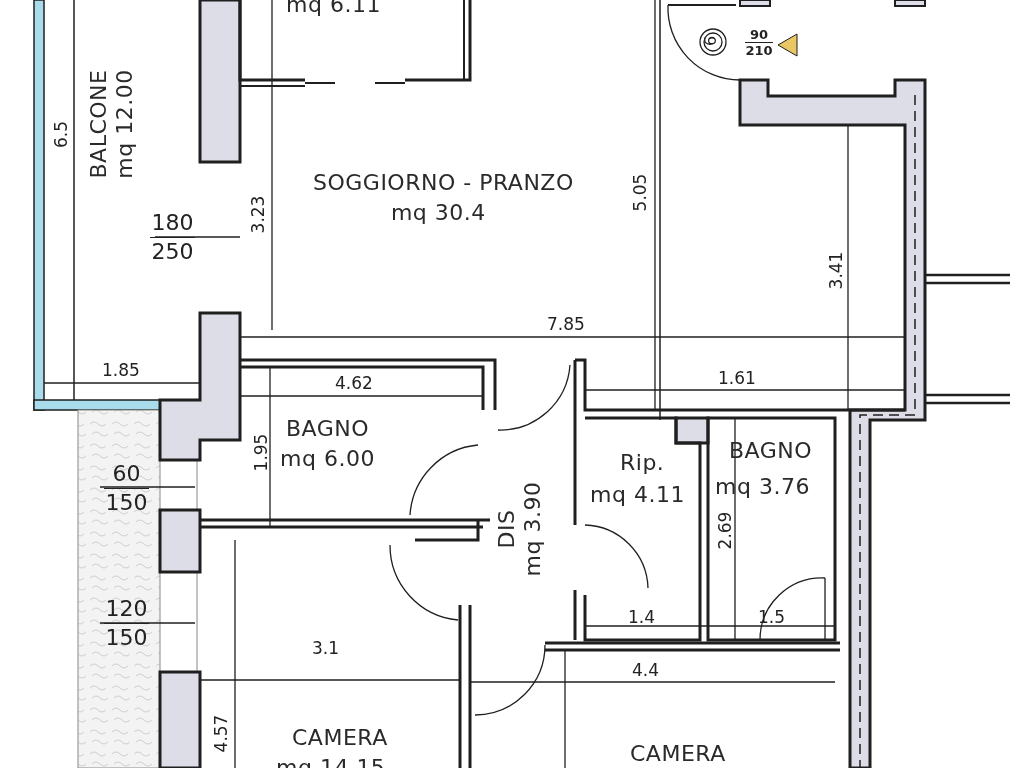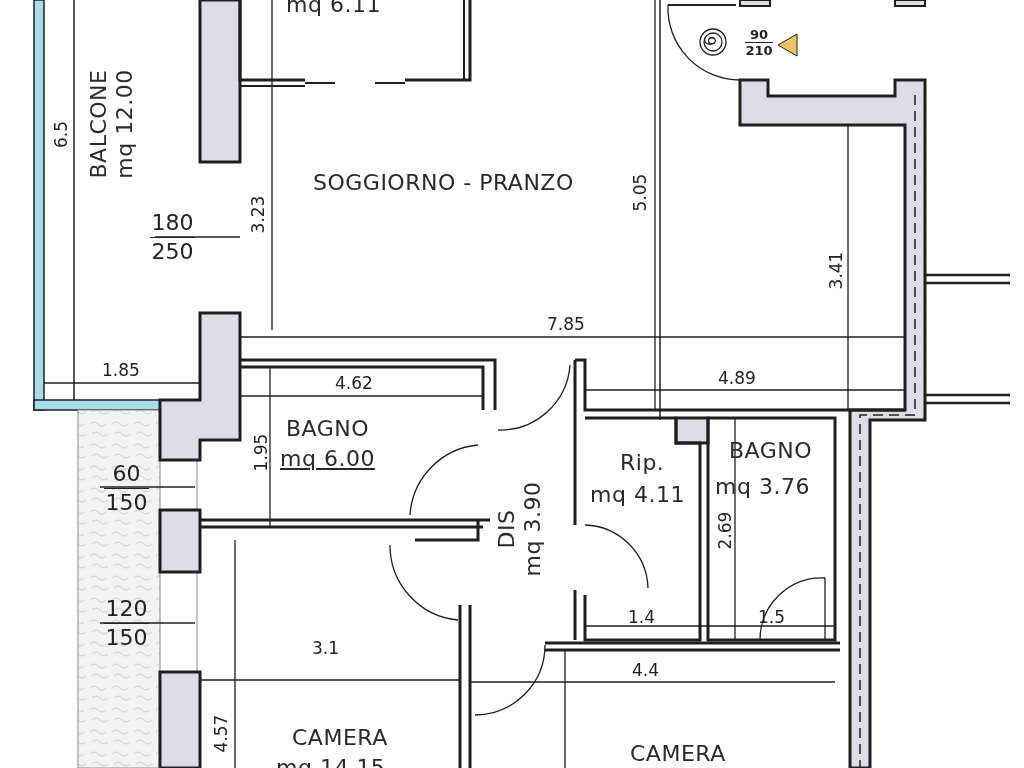--- a/index.html
+++ b/index.html
@@ -117,30 +117,31 @@
 
   <circle cx="713" cy="42" r="13" fill="none" stroke="#1f1f1f" stroke-width="1.3"></circle>
   <circle cx="713" cy="42" r="9" fill="none" stroke="#1f1f1f" stroke-width="1.3"></circle>
   <polygon points="778,45 797,34 797,56" fill="#e9c765" stroke="#1f1f1f" stroke-width="1"></polygon>
 </svg>
 
 <div class="lbl" style="left:286px;top:-6px;"><span>mq 6.11</span></div>
 
 <div class="lbl" style="left:313px;top:172px;text-align:center;">
   <div>SOGGIORNO - PRANZO</div>
+  <div style="margin-top:8px;margin-left:-10px;">mq 30.4</div>
 </div>
 
 <div class="lbl rot" style="left:52px;top:100px;width:120px;text-align:center;">
   <div>BALCONE</div>
   <div style="margin-top:4px;">mq 12.00</div>
 </div>
 
 <div class="lbl" style="left:280px;top:418px;text-align:center;">
   <div>BAGNO</div>
-  <div style="margin-top:8px;text-decoration:underline;">mq 6.00</div>
+  <div style="margin-top:8px;">mq 6.00</div>
 </div>
 
 <div class="lbl rot" style="left:460px;top:505px;width:120px;text-align:center;">
   <div>DIS</div>
   <div style="margin-top:4px;">mq 3.90</div>
 </div>
 
 <div class="lbl" style="left:590px;top:452px;">
   <div style="margin-left:30px;">Rip.</div>
   <div style="margin-top:10px;">mq 4.11</div>
@@ -161,21 +162,21 @@
 </div>
 
 <div class="dim rot" style="left:48px;top:126px;">6.5</div>
 <div class="dim" style="left:102px;top:362px;">1.85</div>
 <div class="dim rot" style="left:240px;top:206px;">3.23</div>
 <div class="dim rot" style="left:622px;top:184px;">5.05</div>
 <div class="dim" style="left:547px;top:316px;">7.85</div>
 <div class="dim rot" style="left:818px;top:262px;">3.41</div>
 <div class="dim" style="left:335px;top:375px;">4.62</div>
 <div class="dim rot" style="left:243px;top:444px;">1.95</div>
-<div class="dim" style="left:718px;top:370px;">4.89</div>
+<div class="dim" style="left:718px;top:370px;">1.61</div>
 <div class="dim rot" style="left:707px;top:522px;">2.69</div>
 <div class="dim" style="left:628px;top:609px;">1.4</div>
 <div class="dim" style="left:758px;top:609px;">1.5</div>
 <div class="dim" style="left:312px;top:640px;">3.1</div>
 <div class="dim rot" style="left:203px;top:725px;">4.57</div>
 <div class="dim" style="left:632px;top:662px;">4.4</div>
 
 <div class="frac" style="left:150px;top:212px;width:45px;">
   <span>180</span>
   <span class="bar"></span>

